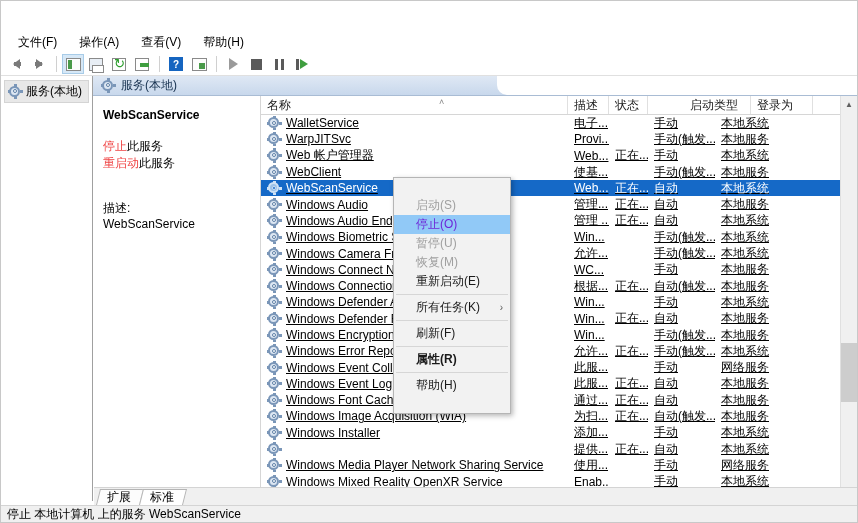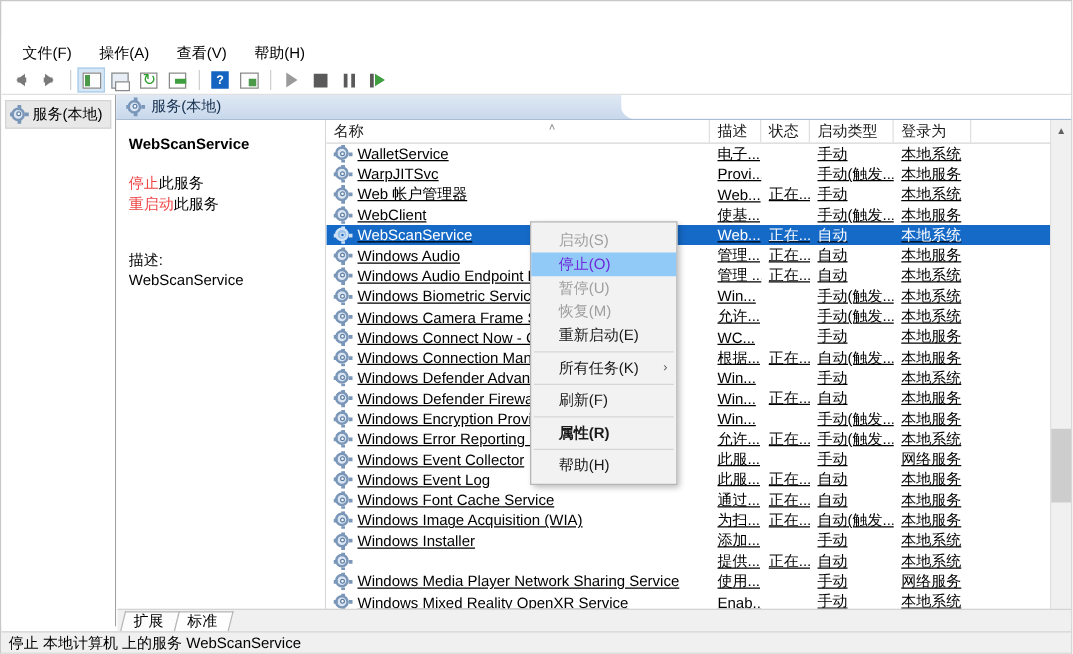--- a/index.html
+++ b/index.html
@@ -271,21 +271,21 @@
     border-right: 1px solid #e0e0e0;
     display: flex; align-items: center;
     padding-left: 6px;
     font-size: 12px; color: #1a1a1a;
     overflow: hidden; white-space: nowrap;
     position: relative;
   }
   .col.c-name  { width: 307px; flex: none; }
   .col.c-desc  { width: 41px;  flex: none; }
   .col.c-state { width: 39px;  flex: none; }
-  .col.c-start { width: 67px;  flex: none; }
+  .col.c-start { width: 67px;  flex: none; margin-left: 36px; }
   .col.c-logon { width: 62px;  flex: none; }
   .sort-caret {
     position: absolute; left: 178px; top: 1px;
     font-size: 9px; color: #8a8a8a;
   }
 
   #rows {
     flex: 1; overflow: hidden; position: relative; text-decoration: underline;
   }
   .row {
@@ -357,26 +357,26 @@
     width: 856px; height: 17px;
     background: #f0f0f0;
     border-top: 1px solid #d4d4d4;
     display: flex; align-items: center;
     padding-left: 6px;
     font-size: 12px; color: #000;
   }
 
   
   #ctxmenu {
-    position: absolute; left: 423px; top: 176px;
+    position: absolute; left: 392px; top: 176px;
     width: 118px;
     background: #f2f2f2;
     border: 1px solid #b5b5b5;
     box-shadow: 2px 2px 5px rgba(0,0,0,0.28);
-    padding: 5px 0;
+    padding: 18px 0;
     z-index: 50;
   }
   .cm-item {
     height: 19px; line-height: 19px;
     padding-left: 22px; padding-right: 16px;
     font-size: 12px; color: #1a1a1a;
     white-space: nowrap; position: relative;
   }
   .cm-item.disabled { color: #a0a0a0; }
   .cm-item.hl { background: #91c9f7; color: #6d28d9; }

